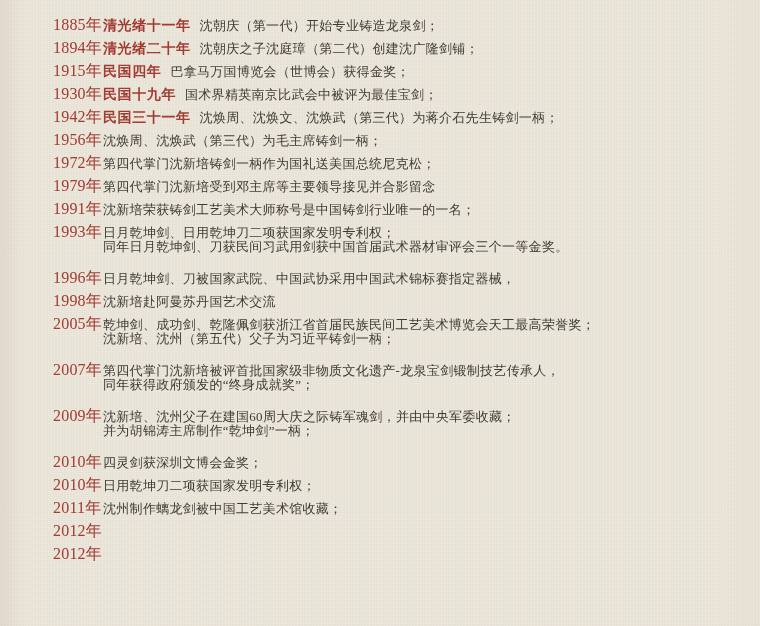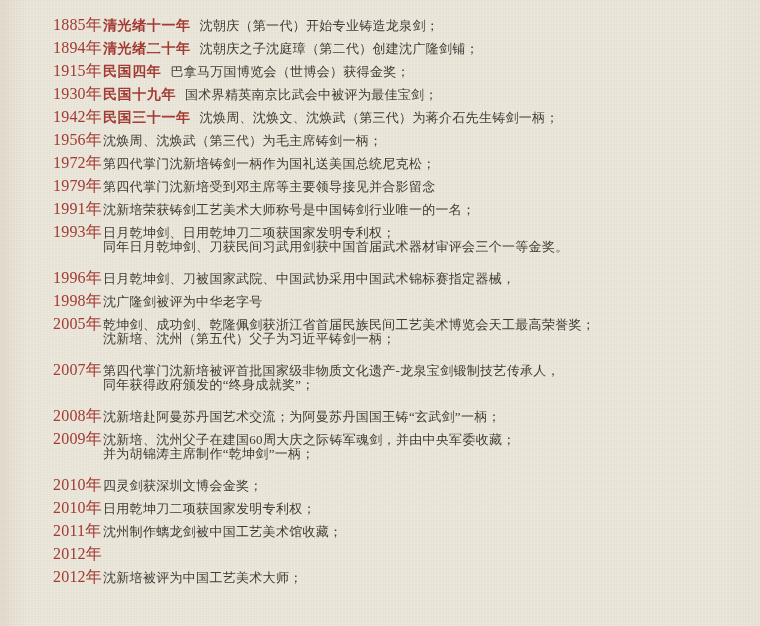--- a/index.html
+++ b/index.html
@@ -123,21 +123,21 @@
   <div class="line">
     <span class="year">1996年</span>
 
     <span class="text">日月乾坤剑、刀被国家武院、中国武协采用中国武术锦标赛指定器械，</span>
   </div>
 
 
   <div class="line">
     <span class="year">1998年</span>
 
-    <span class="text">沈广隆剑被评为中华老字号</span>
+    <span class="text">沈新培赴阿曼苏丹国艺术交流</span>
   </div>
 
   <div class="line">
     <span class="year">2005年</span>
 
     <span class="text">乾坤剑、成功剑、乾隆佩剑获浙江省首届民族民间工艺美术博览会天工最高荣誉奖；</span>
   </div>
 
   <div class="line">
     <span class="year"></span>
@@ -150,25 +150,20 @@
 
     <span class="text">第四代掌门沈新培被评首批国家级非物质文化遗产-龙泉宝剑锻制技艺传承人，</span>
   </div>
 
   <div class="line">
     <span class="year"></span>
 
     <span class="text">同年获得政府颁发的“终身成就奖”；</span>
   </div>
 
-  <div class="line">
-    <span class="year">2008年</span>
-
-    <span class="text">沈新培赴阿曼苏丹国艺术交流；为阿曼苏丹国国王铸“玄武剑”一柄；</span>
-  </div>
 
   <div class="line">
     <span class="year">2009年</span>
 
     <span class="text">沈新培、沈州父子在建国60周大庆之际铸军魂剑，并由中央军委收藏；</span>
   </div>
 
   <div class="line">
     <span class="year"></span>
 
@@ -194,16 +189,15 @@
   </div>
 
   <div class="line">
     <span class="year">2012年</span>
 
   </div>
 
   <div class="line">
     <span class="year">2012年</span>
 
-    <span class="text">沈新培被评为中国工艺美术大师；</span>
   </div>
 </div>
 </div>
 
 </body></html>

